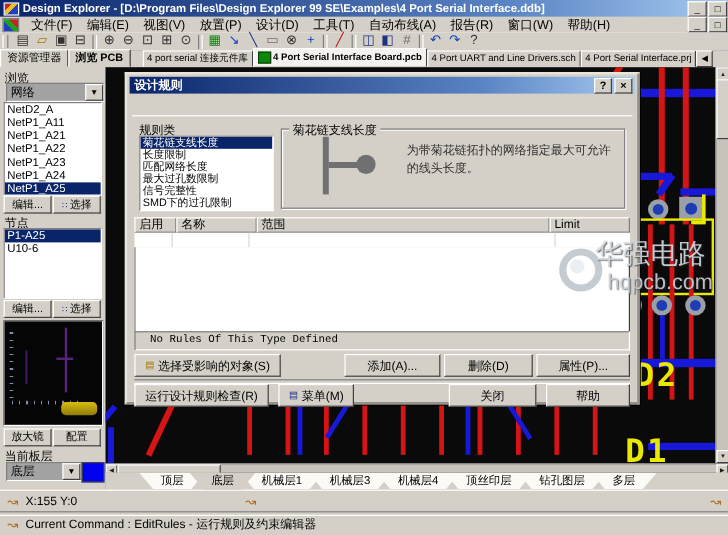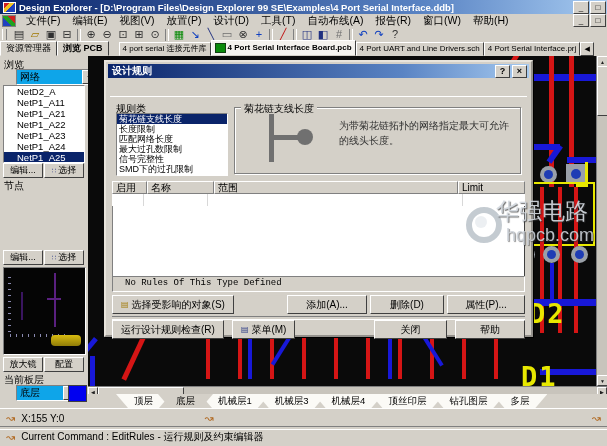--- a/index.html
+++ b/index.html
@@ -32,27 +32,27 @@
   .dtabs{display:flex;flex:1;min-width:0;margin-left:10px;align-items:flex-end}
   .dtab{height:12px;line-height:12px;padding:0 3px;font-size:8px;background:#d4d0c8;
         border:1px solid;border-color:#fff #404040 #d4d0c8 #fff;white-space:nowrap;overflow:hidden;
         flex-shrink:1;min-width:0;display:flex;align-items:center}
   .dtab.on{background:#f4f2ee;height:14px;font-weight:bold}
   .dtabico{width:9px;height:8px;background:#0a8a0a;border:1px solid #104010;margin-right:2px;flex:none}
   .tscroll{width:12px;height:12px;font-size:7px;flex:none}
   
   .sidebar{left:0;top:56px;width:88px;height:352px;background:#d4d0c8;border-right:1px solid #808080}
   .slabel{position:absolute;left:4px;font-size:10px}
-  .combo{position:absolute;left:16px;width:80px;height:14px;background:#0ea5e9;border:1px solid;
+  .combo{position:absolute;left:5px;width:80px;height:14px;background:#a3a3a3;border:1px solid;
          border-color:#808080 #fff #fff #808080;display:flex;}
   .combo .val{flex:1;padding-left:3px;font-size:10px;overflow:hidden;white-space:nowrap}
   .cbtn{width:13px;height:12px;font-size:7px;flex:none}
   .listbox{position:absolute;left:3px;width:80px;background:#fff;border:1px solid;
            border-color:#808080 #fff #fff #808080;overflow:hidden}
-  .li{height:11px;line-height:11px;font-size:9.5px;padding-left:13px;white-space:nowrap;font-family:"Liberation Sans","DejaVu Sans",sans-serif}
+  .li{height:11px;line-height:11px;font-size:9.5px;padding-left:2px;white-space:nowrap;font-family:"Liberation Sans","DejaVu Sans",sans-serif}
   .li.sel{background:#0a246a;color:#fff}
   .sbtnrow{position:absolute;left:3px;width:81px;display:flex;gap:1px}
   .sbtn{flex:1;height:13px;font-size:9px}
   .preview{position:absolute;left:3px;top:211px;width:81px;height:86px;background:#050505;border:1px solid;border-color:#808080 #fff #fff #808080}
   .swatch{position:absolute;background:#0000f0;border:1px solid #404040}
   
   .canvas{left:88px;top:56px;width:519px;height:338px;background:#0a0a0a;overflow:hidden}
   .trv{position:absolute;background:#d51515}
   .tbv{position:absolute;background:#1818d8}
   .try{position:absolute;background:#e8e800}
@@ -220,20 +220,24 @@
 
     </div>
     <div class="sbtnrow" style="top:107px">
       <span class="btn sbtn">编辑...</span>
       <span class="btn sbtn">
           <span class="c-navy" style="font-size:7px;margin-right:2px">∷</span>
           <span>选择</span>
         </span>
     </div>
     <span class="slabel" style="top:123px">节点</span>
+    <div class="listbox" style="top:134px;height:57px">
+      <div class="li sel">P1-A25</div>
+      <div class="li">U10-6</div>
+    </div>
     <div class="sbtnrow" style="top:194px">
       <span class="btn sbtn">编辑...</span>
       <span class="btn sbtn">
           <span class="c-navy" style="font-size:7px;margin-right:2px">∷</span>
           <span>选择</span>
         </span>
     </div>
     <div class="preview">
       <div style="position:absolute;left:50px;top:5px;width:2px;height:54px;background:#5a2080"></div>
       <div style="position:absolute;left:43px;top:30px;width:14px;height:2px;background:#5a2080"></div>

